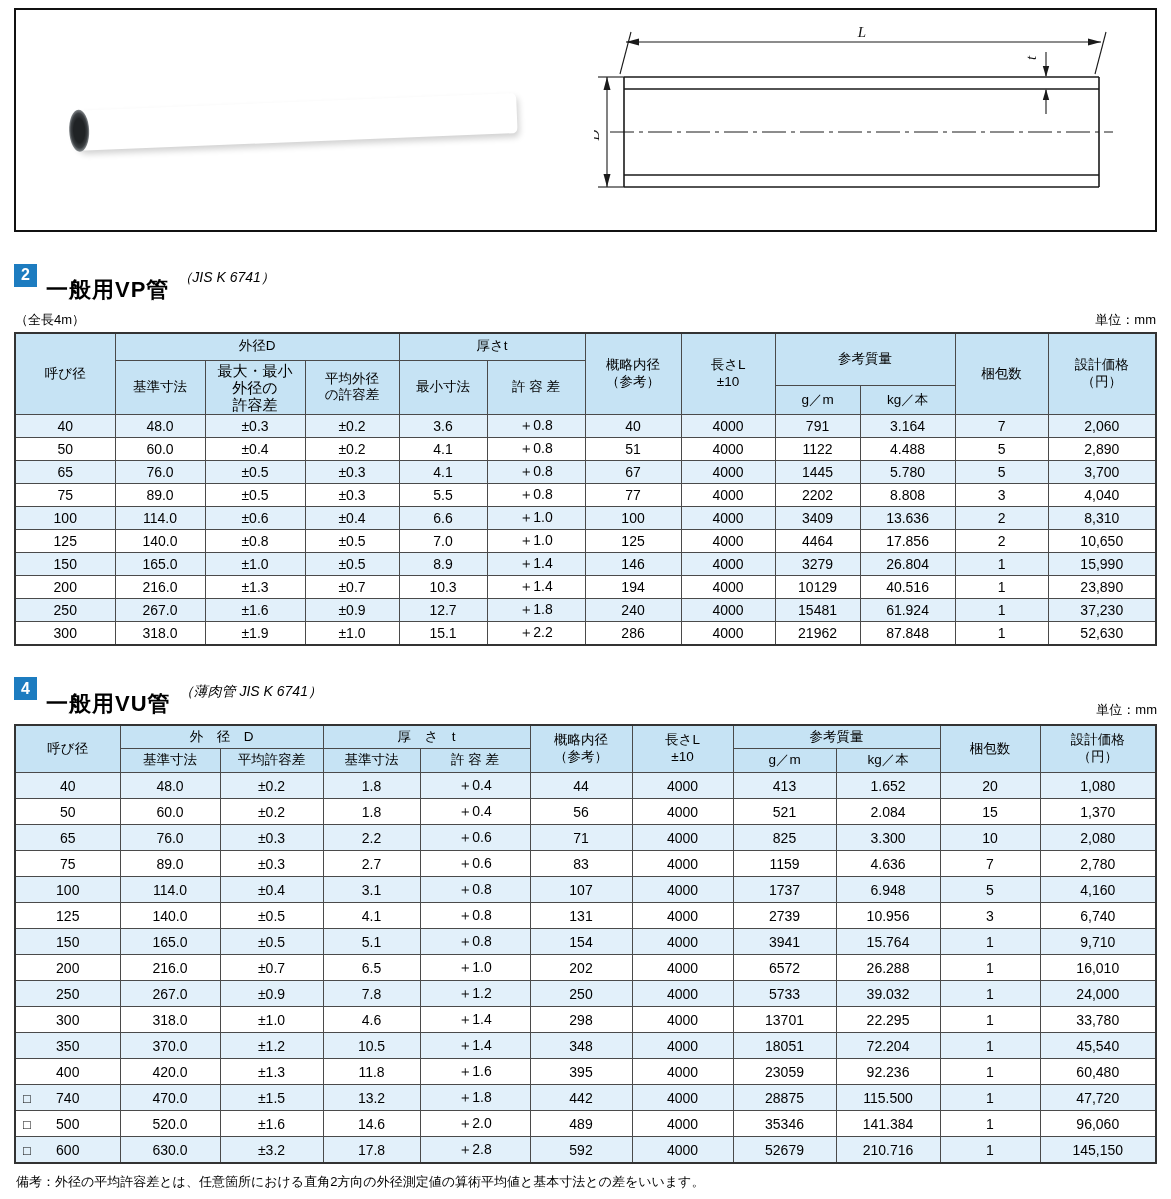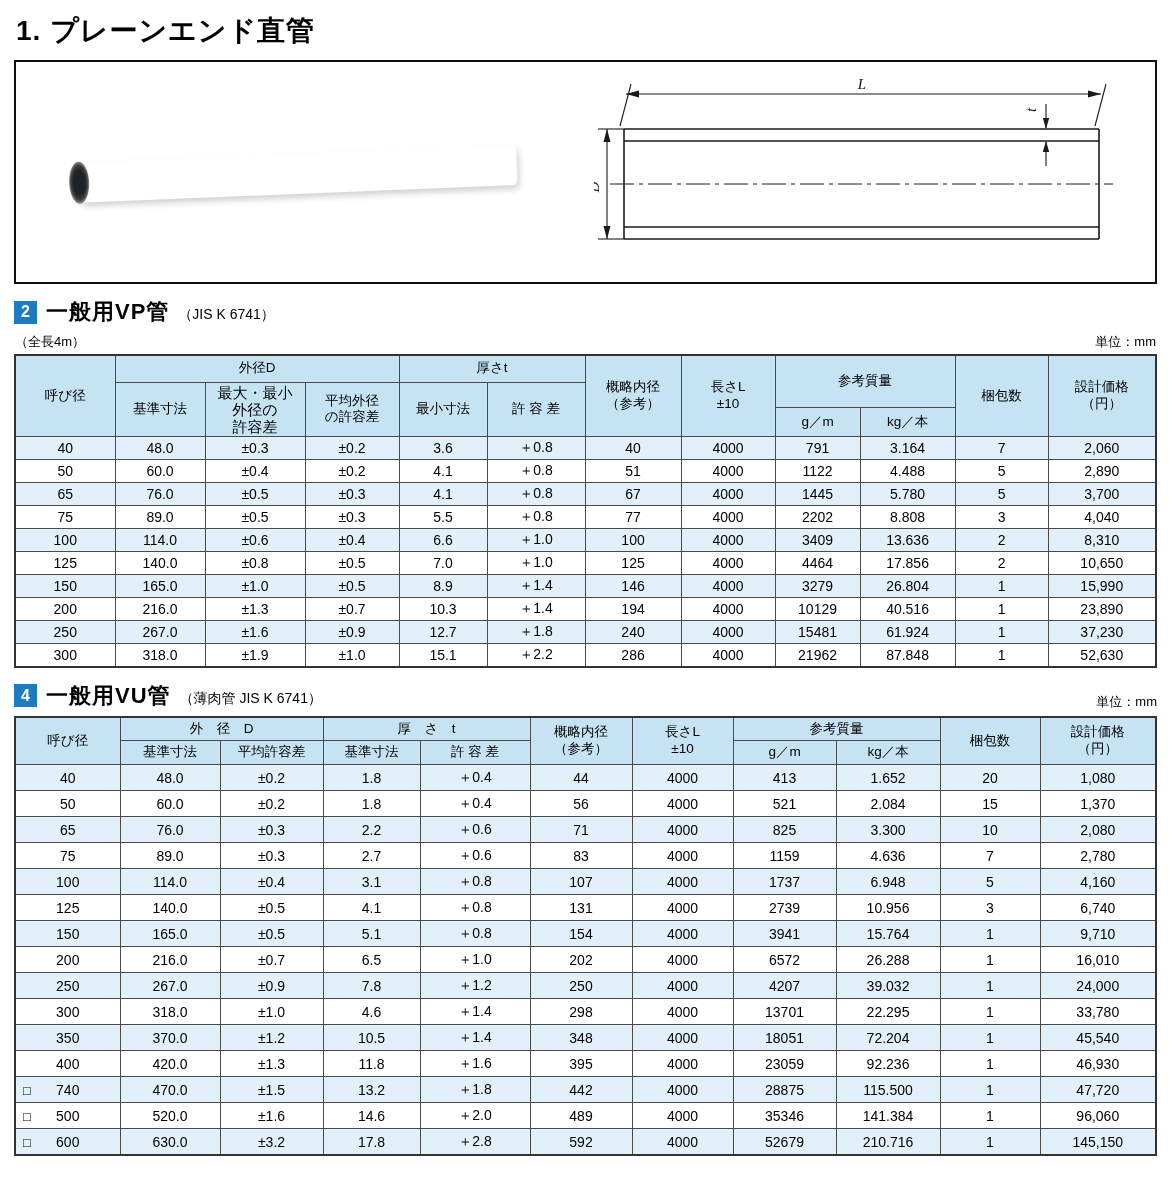--- a/index.html
+++ b/index.html
@@ -35,22 +35,22 @@
   .pipe-drawing { position:absolute; right:16px; top:12px; }
 
   
   .section-header { display:flex; align-items:center; gap:9px; margin-top:13px; }
   .section-badge {
     width:23px; height:23px; flex:0 0 23px;
     background:var(--accent-blue); color:#fff;
     font-size:16px; font-weight:bold;
     display:flex; align-items:center; justify-content:center;
   }
-  .section-title { font-size:22px; font-weight:bold; letter-spacing:1px; }
-  .section-sub { font-size:14px; padding-top:6px; }
+  .section-title { font-size:22px; font-weight:bold; letter-spacing:1px;margin-top:30px; }
+  .section-sub { font-size:14px; padding-top:6px;font-style:italic; }
   .section-right { margin-left:auto; font-size:13px; align-self:flex-end; }
 
   .table-meta { display:flex; justify-content:space-between; font-size:13px; margin:6px 1px 3px 1px; }
 
   
   table.spec { width:100%; border-collapse:collapse; table-layout:fixed; border:2px solid #333; }
   table.spec th, table.spec td {
     border:1px solid var(--line);
     text-align:center; vertical-align:middle;
     padding:1px 2px;
@@ -73,21 +73,20 @@
 
   .footnote { font-size:13px; margin-top:9px; margin-left:2px; }
 
   .dim-text { font-family:"Liberation Serif","DejaVu Serif",serif; font-style:italic; font-size:15px; fill:#111; }
 </style>
 </head>
 <body style="--accent-blue: #1d7cc0; --header-bg: #c6e3f4; --row-alt: #e2f0fa;">
 
 <div class="page">
 
-  <h1 class="page-title">1. プレーンエンド直管</h1>
 
   <div class="figure-box">
     <div class="pipe-photo">
       <div class="pipe-body">
         <div class="pipe-mouth"></div>
       </div>
     </div>
     <svg class="pipe-drawing" width="545" height="200" viewBox="0 0 545 200">
 
       <g stroke="#1a1a1a" fill="none" stroke-width="1.6">
@@ -477,21 +476,21 @@
           <td><span>16,010</span></td>
         </tr>
         <tr>
           <td><span>250</span></td>
           <td><span>267.0</span></td>
           <td><span>±0.9</span></td>
           <td><span>7.8</span></td>
           <td><span>＋1.2</span></td>
           <td><span>250</span></td>
           <td><span>4000</span></td>
-          <td><span>4207</span></td>
+          <td><span>5733</span></td>
           <td><span>39.032</span></td>
           <td><span>1</span></td>
           <td><span>24,000</span></td>
         </tr>
         <tr>
           <td><span>300</span></td>
           <td><span>318.0</span></td>
           <td><span>±1.0</span></td>
           <td><span>4.6</span></td>
           <td><span>＋1.4</span></td>
@@ -519,21 +518,21 @@
           <td><span>400</span></td>
           <td><span>420.0</span></td>
           <td><span>±1.3</span></td>
           <td><span>11.8</span></td>
           <td><span>＋1.6</span></td>
           <td><span>395</span></td>
           <td><span>4000</span></td>
           <td><span>23059</span></td>
           <td><span>92.236</span></td>
           <td><span>1</span></td>
-          <td><span>46,930</span></td>
+          <td><span>60,480</span></td>
         </tr>
         <tr>
           <td><span class="marker">□</span><span>740</span></td>
           <td><span>470.0</span></td>
           <td><span>±1.5</span></td>
           <td><span>13.2</span></td>
           <td><span>＋1.8</span></td>
           <td><span>442</span></td>
           <td><span>4000</span></td>
           <td><span>28875</span></td>
@@ -563,14 +562,15 @@
           <td><span>592</span></td>
           <td><span>4000</span></td>
           <td><span>52679</span></td>
           <td><span>210.716</span></td>
           <td><span>1</span></td>
           <td><span>145,150</span></td>
         </tr>
       </tbody>
   </table>
 
+  <div class="footnote">備考：外径の平均許容差とは、任意箇所における直角2方向の外径測定値の算術平均値と基本寸法との差をいいます。</div>
 
 </div>
 
 </body></html>

